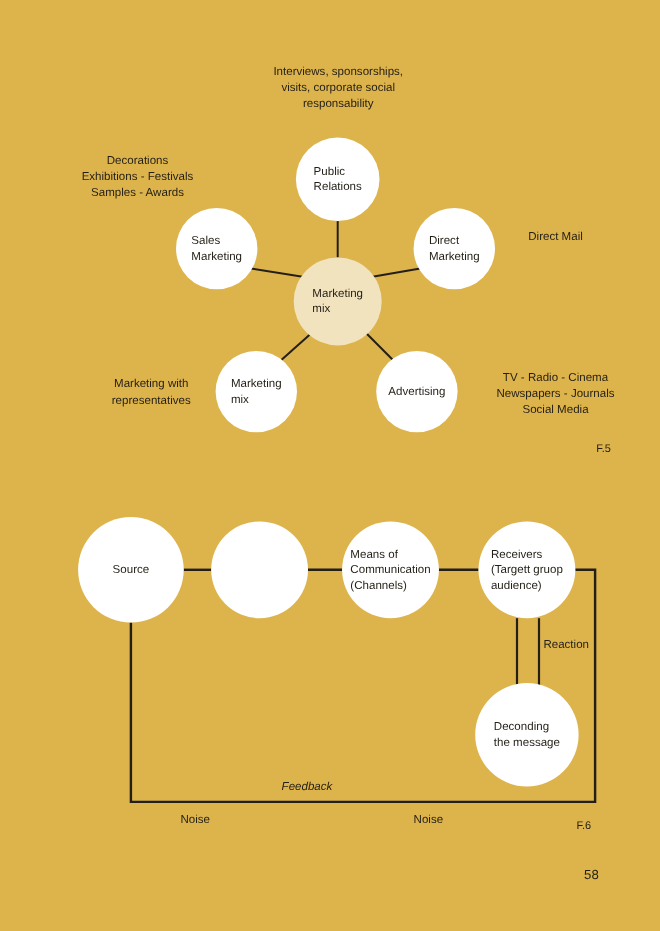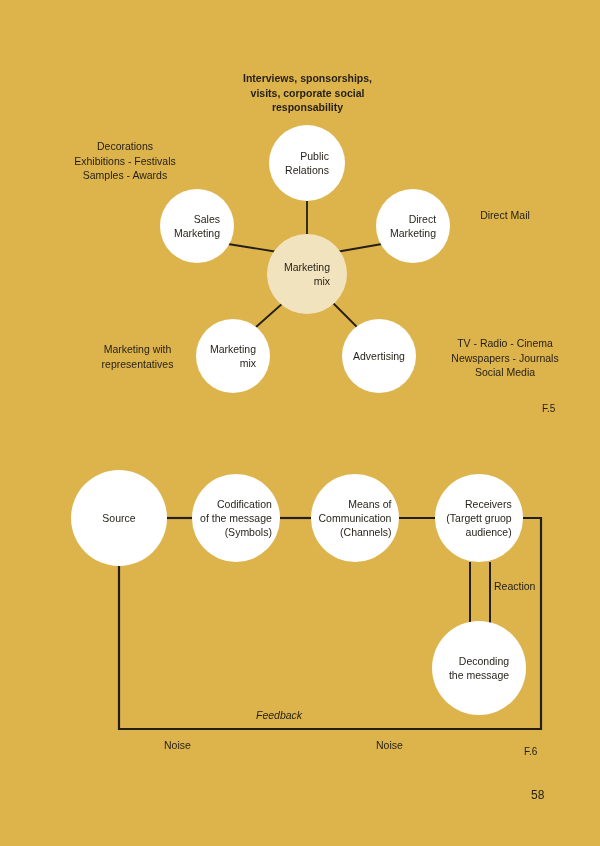--- a/index.html
+++ b/index.html
@@ -49,21 +49,21 @@
   .page-number {
     position: absolute;
     font-size: 12px;
     color: #231f16;
   }
   .circle-text {
     position: absolute;
     display: flex;
     align-items: center;
     justify-content: center;
-    text-align: right;
+    text-align: left;
     font-size: 10.5px;
     line-height: 14px;
     color: #231f16;
     pointer-events: none;
     white-space: pre-line;
   }
 </style>
 </head>
 <body>
 
@@ -113,39 +113,36 @@
   <div class="circle-text" style="left:160px; top:189px; width:74px; height:74px;">Sales
 Marketing</div>
   <div class="circle-text" style="left:376px; top:189px; width:74px; height:74px;">Direct
 Marketing</div>
   <div class="circle-text" style="left:196px; top:319px; width:74px; height:74px;">Marketing
 mix</div>
   <div class="circle-text" style="left:342px; top:319px; width:74px; height:74px;">Advertising</div>
   <div class="circle-text" style="left:267px; top:234px; width:80px; height:80px;">Marketing
 mix</div>
 
-  <div class="ann" style="left:220px; top:71px; width:175px;font-weight:bold;">Interviews, sponsorships,
+  <div class="ann" style="left:220px; top:58px; width:175px;">Interviews, sponsorships,
 visits, corporate social
 responsability</div>
   <div class="ann" style="left:51px; top:139px; width:148px;">Decorations
 Exhibitions - Festivals
 Samples - Awards</div>
   <div class="ann" style="left:460px; top:208px; width:90px;">Direct Mail</div>
   <div class="ann" style="left:80px; top:342px; width:115px;">Marketing with
 representatives</div>
   <div class="ann" style="left:430px; top:336px; width:150px;">TV - Radio - Cinema
 Newspapers - Journals
 Social Media</div>
 
   <div class="fig-caption" style="left:542px; top:403px;">F.5</div>
 
   <div class="circle-text" style="left:71px; top:470px; width:96px; height:96px;">Source</div>
-  <div class="circle-text" style="left:192px; top:474px; width:88px; height:88px;">Codification
-of the message
-(Symbols)</div>
   <div class="circle-text" style="left:435px; top:474px; width:88px; height:88px;">Receivers
 (Targett gruop
 audience)</div>
   <div class="circle-text" style="left:311px; top:474px; width:88px; height:88px;">Means of
 Communication
 (Channels)</div>
   <div class="circle-text" style="left:432px; top:621px; width:94px; height:94px;">Deconding
 the message</div>
 
   <div class="edge-label" style="left:494px; top:579px;">Reaction</div>

